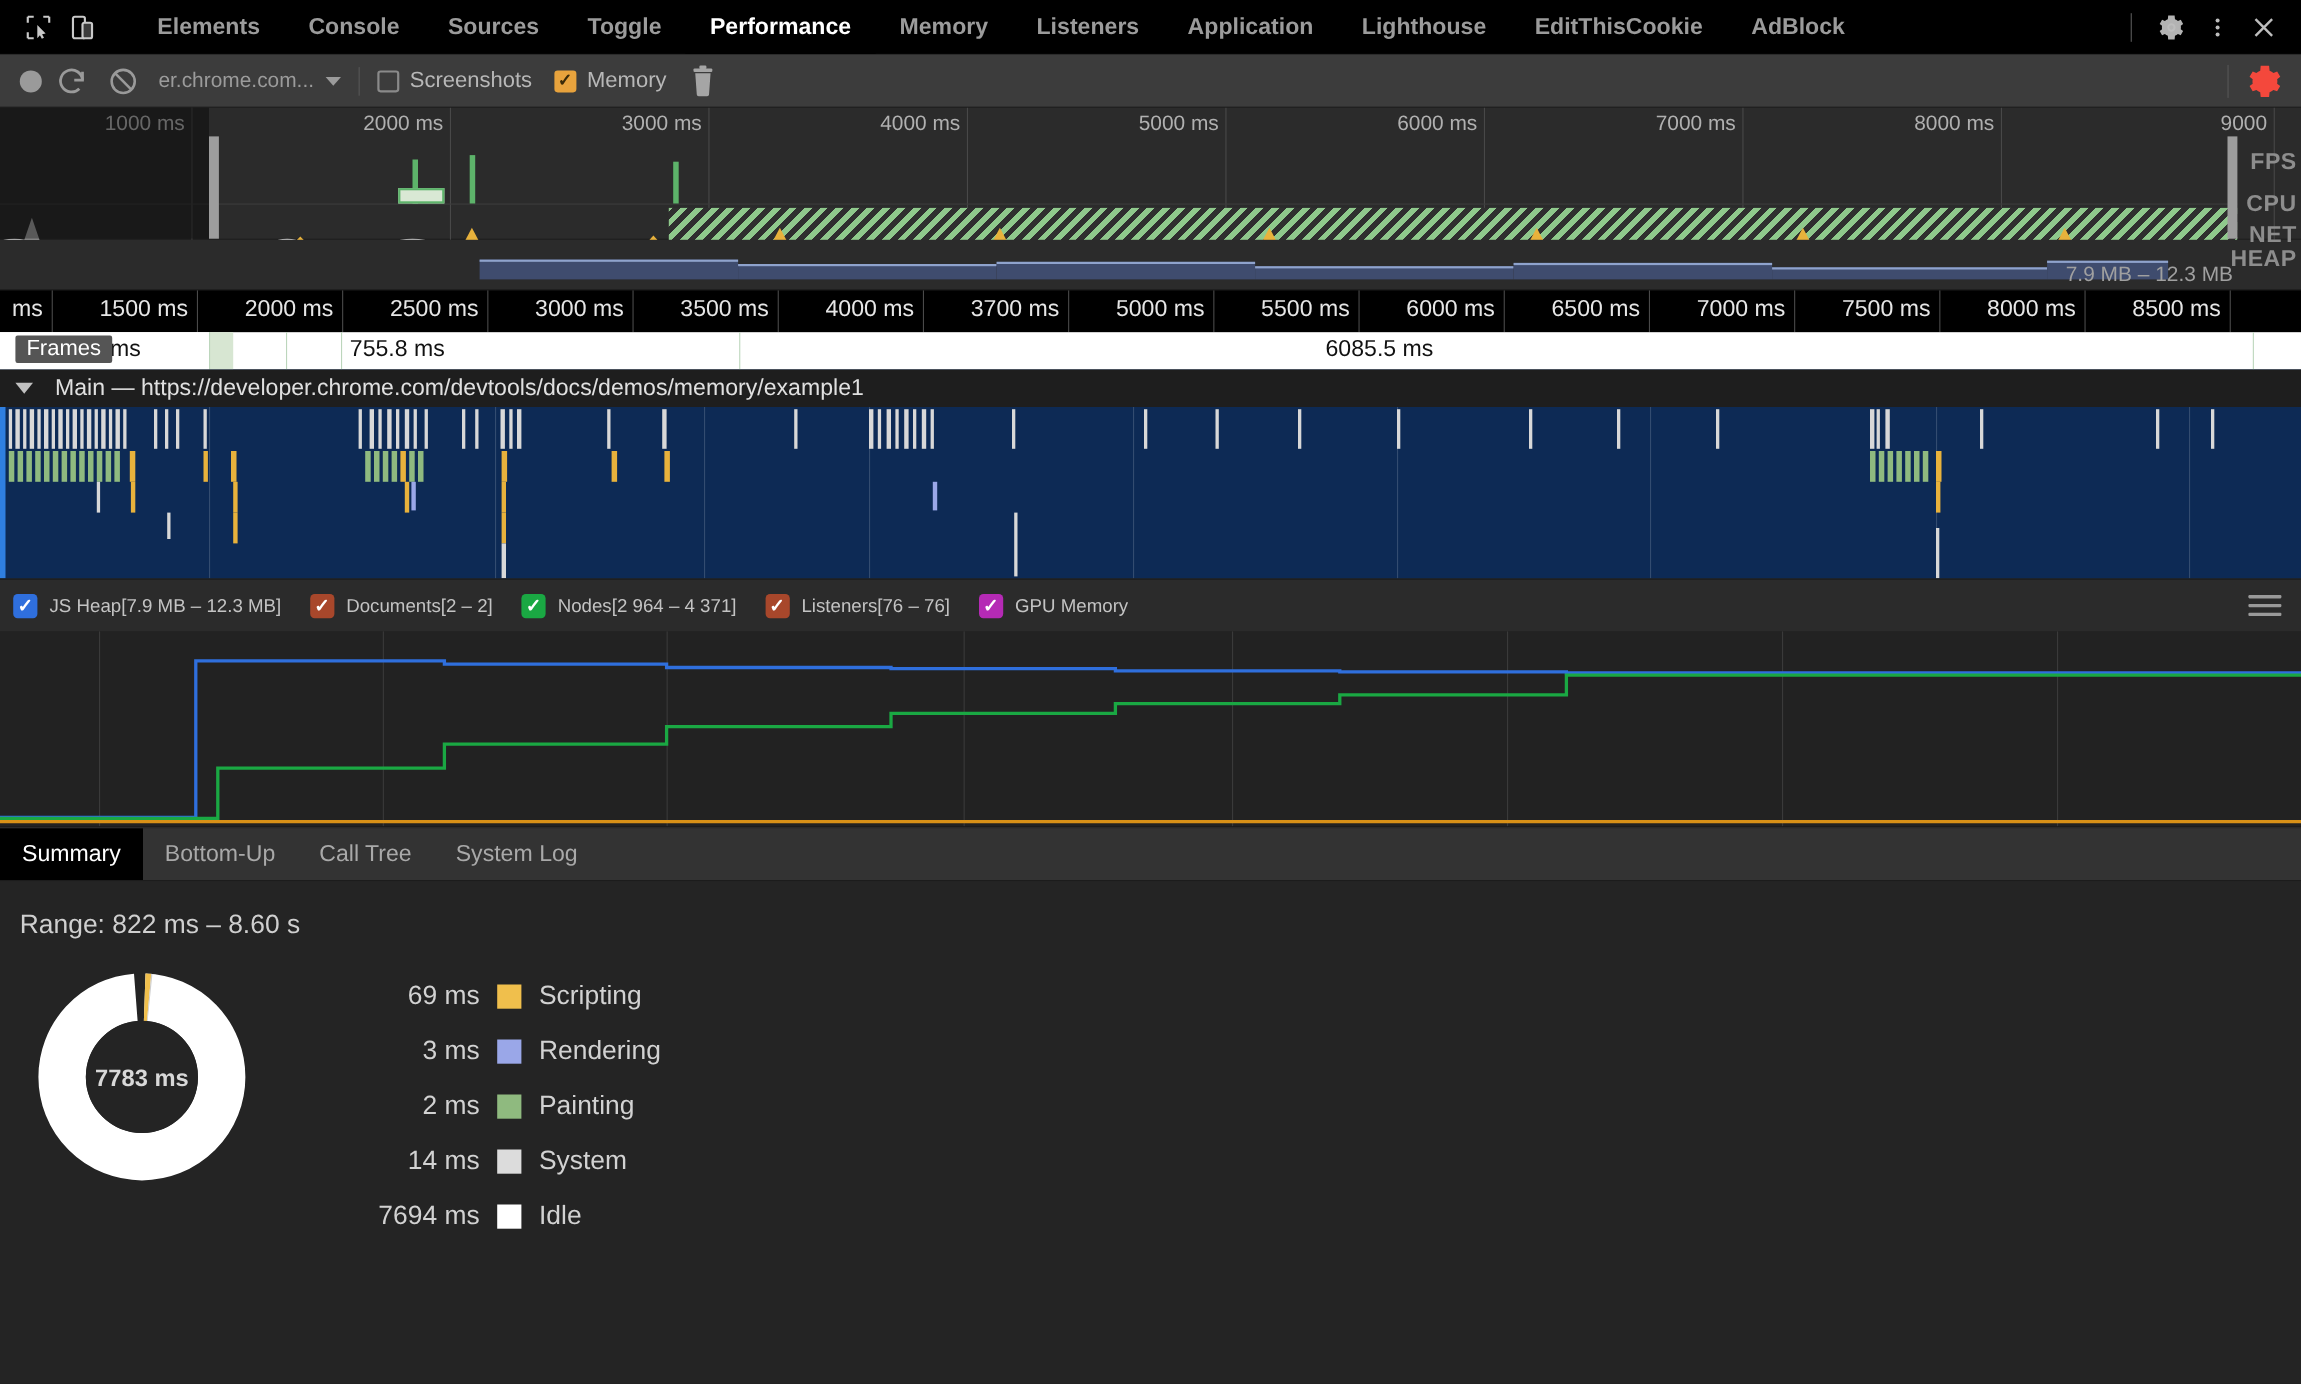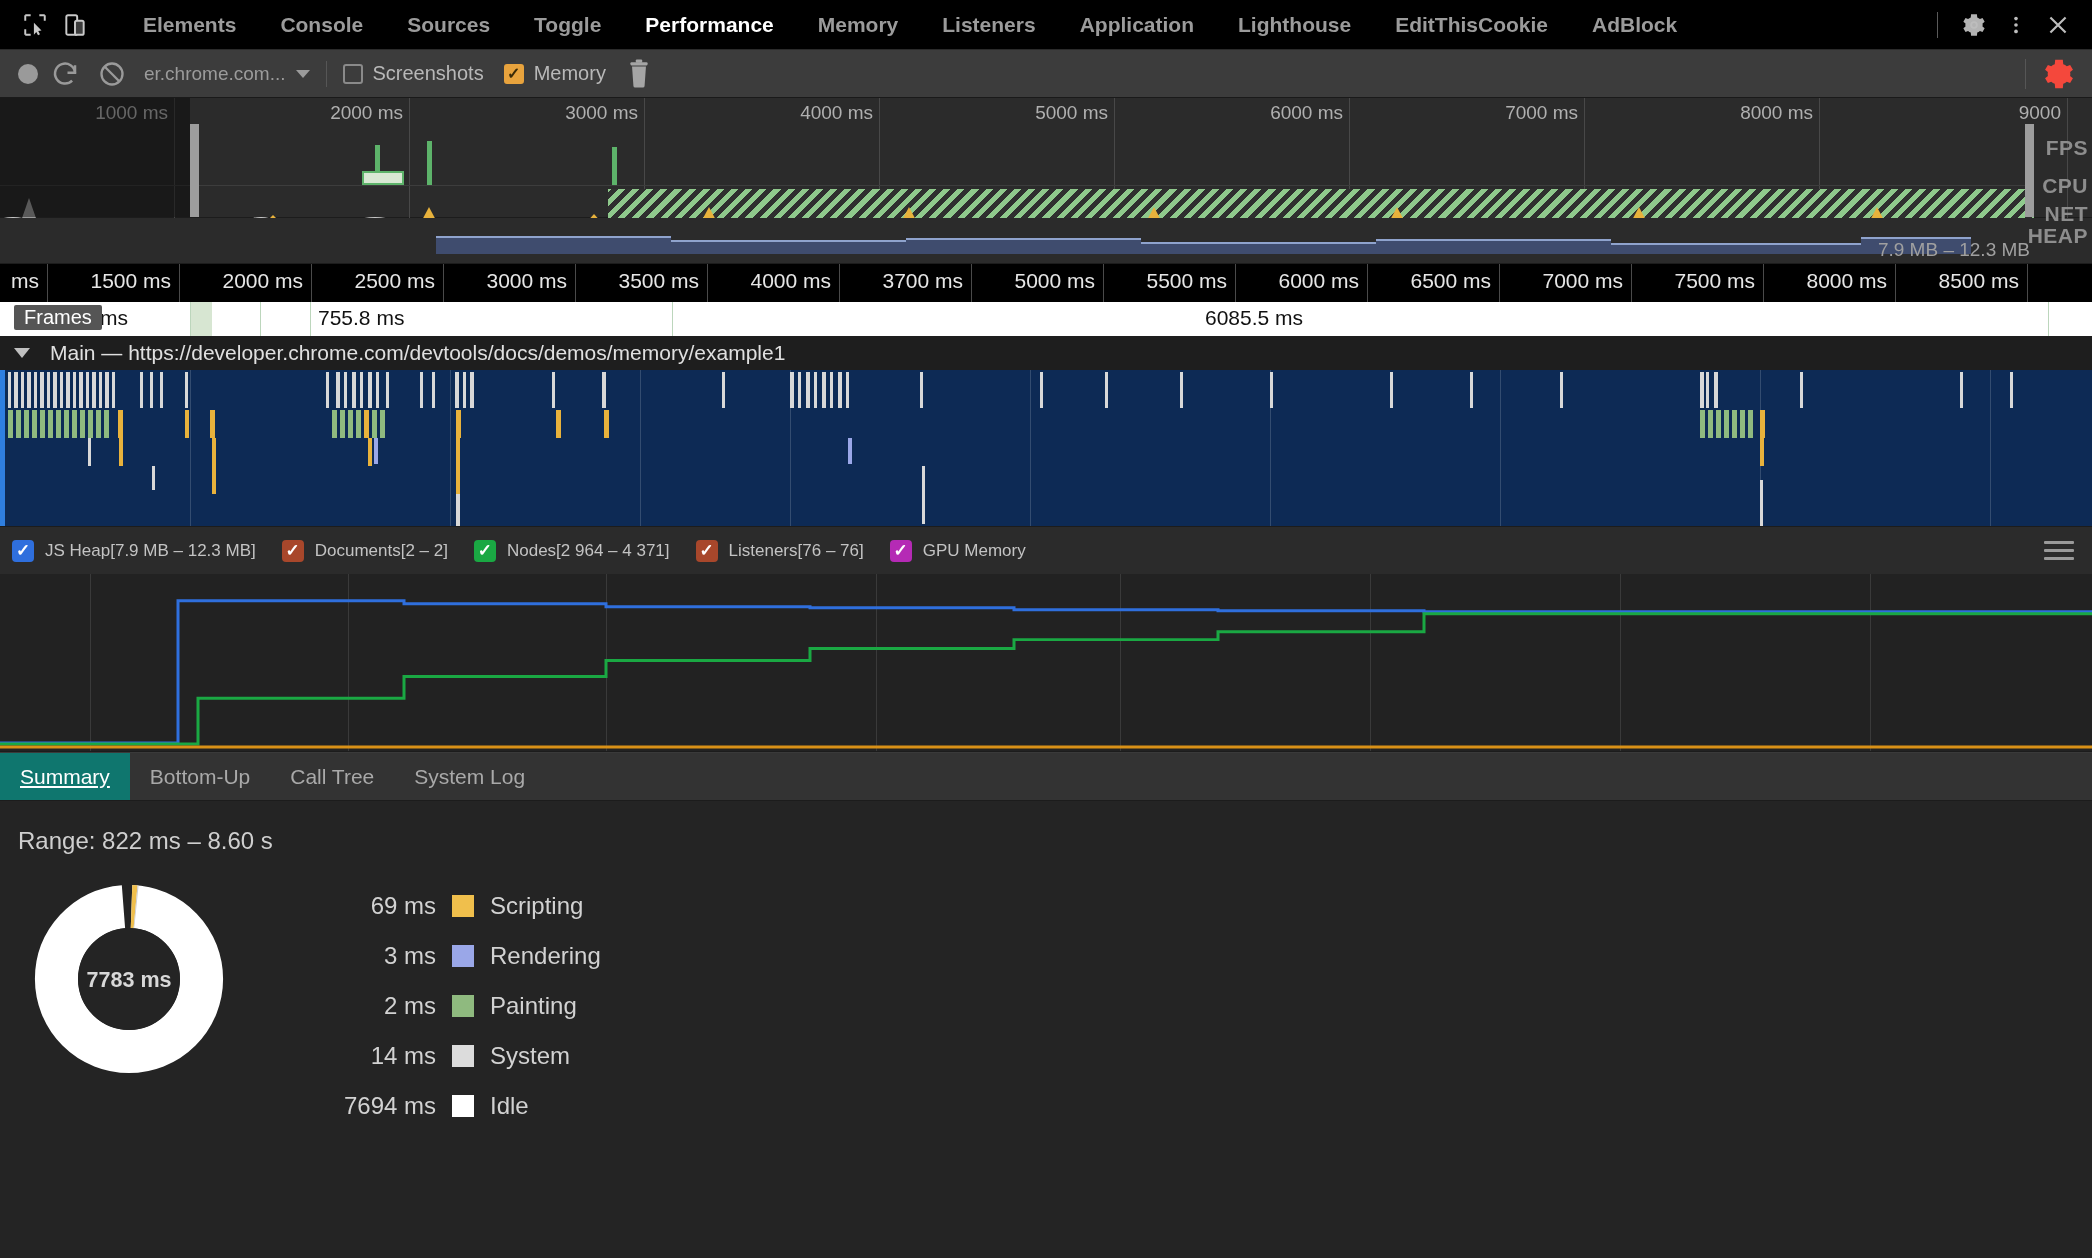--- a/index.html
+++ b/index.html
@@ -137,21 +137,21 @@
 
   
   .countergraph { position: relative; height: 178px; min-height: 178px; background: #222; border-bottom: 1px solid #1c1c1c; }
   .cg-grid { position: absolute; top:0; bottom: 0; width: 1px; background: #3a3a3a; }
   .cg-svg { position: absolute; inset: 0; width: 100%; height: 100%; }
 
   
   .drawer { flex: 1; background: #242424; display: flex; flex-direction: column; border-top: 1px solid #3a3a3a; }
   .dtabs { height: 48px; min-height: 48px; display: flex; align-items: stretch; background: #333; border-bottom: 1px solid #1c1c1c; }
   .dtab { display: flex; align-items: center; padding: 0 20px; font-size: 21px; color: #a9a9a9; cursor: pointer; white-space: nowrap; }
-  .dtab.active { background: #0f766e; color: #fff; text-decoration: underline; }
+  .dtab.active { background: #000000; color: #fff; }
   .range { font-size: 24px; color: #cfcfcf; padding: 26px 0 0 18px; }
   .sumbody { display: flex; align-items: flex-start; padding-top: 26px; }
   .donutwrap { width: 250px; display:flex; justify-content:center; padding-left: 8px; }
   .legendlist { margin-left: 46px; }
   .lrow { display: flex; align-items: center; height: 50px; }
   .lval { width: 140px; text-align: right; font-size: 24px; color: #d2d2d2; }
   .lsw { width: 22px; height: 22px; margin: 0 16px; }
   .lname { font-size: 24px; color: #d2d2d2; white-space: nowrap; }
 </style>
 </head>

